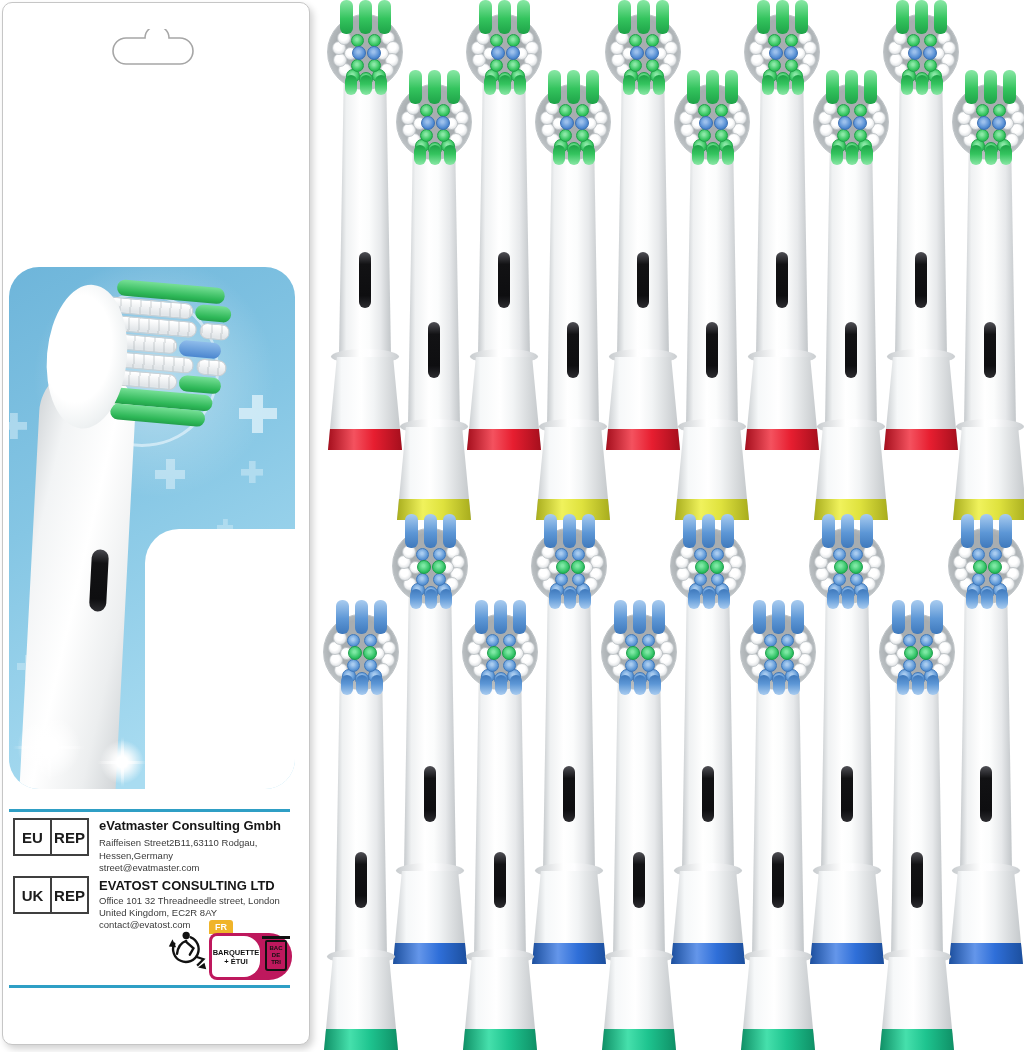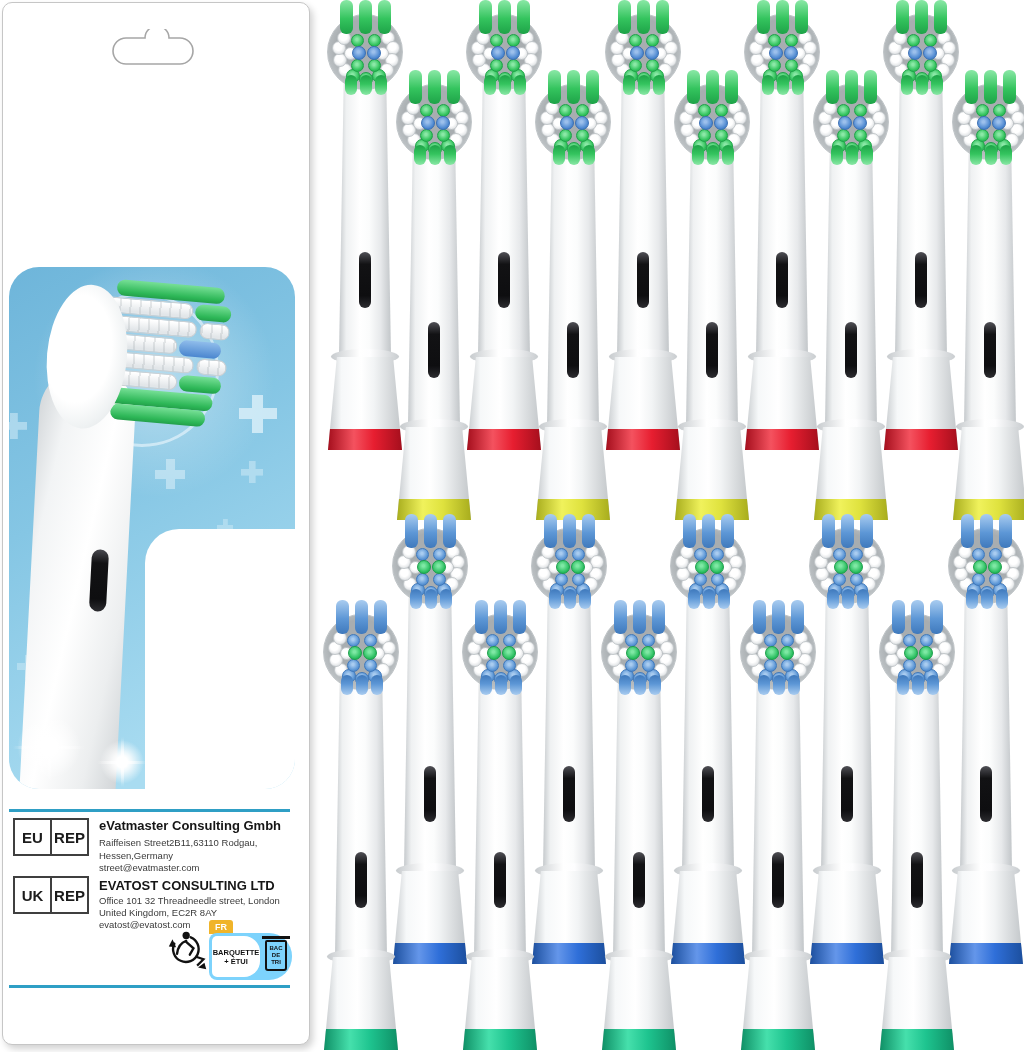--- a/index.html
+++ b/index.html
@@ -73,21 +73,21 @@
     font-weight:700;font-size:15px;color:#1c1c1c;}
   .rep-cell + .rep-cell{border-left:2px solid #3f3f3f;}
   .rep-company{position:absolute;left:96px;font-weight:700;font-size:13px;color:#151515;}
   .rep-line{position:absolute;left:96px;font-size:9.5px;color:#3a3a3a;}
 
   
   .triman{position:absolute;left:164px;top:925px;width:42px;height:46px;}
   .fr-mark{position:absolute;left:206px;top:917px;width:83px;height:61px;font-family:"Liberation Sans",sans-serif;}
   .fr-tab{position:absolute;left:0;top:0;width:24px;height:14px;background:#f0b429;color:#fff;
     font-weight:900;font-size:9px;line-height:14px;text-align:center;border-radius:3px 3px 0 0;}
-  .fr-body{position:absolute;left:0;top:13px;width:83px;height:47px;background:#7dd3fc;
+  .fr-body{position:absolute;left:0;top:13px;width:83px;height:47px;background:#be185d;
     border-radius:8px 23px 23px 8px;}
   .fr-left{position:absolute;left:3px;top:3px;width:48px;height:41px;background:#fff;
     border-radius:5px 16px 16px 5px;display:flex;flex-direction:column;justify-content:center;
     align-items:center;color:#111;font-weight:800;font-size:7.5px;line-height:9px;}
   .fr-bin{position:absolute;right:5px;top:7px;width:22px;height:31px;border:2px solid #111;
     border-radius:2px 2px 3px 3px;box-sizing:border-box;text-align:center;color:#111;
     font-weight:900;font-size:6px;line-height:7px;padding-top:3px;}
   .fr-bin-lid{position:absolute;left:-5px;top:-6px;width:28px;height:3px;background:#111;}
 
   
@@ -171,21 +171,21 @@
     <div class="rep-line" style="top:847px">Hessen,Germany</div>
     <div class="rep-line" style="top:859px">street@evatmaster.com</div>
 
     <div class="rep-box rb-uk">
       <div class="rep-cell">UK</div>
       <div class="rep-cell">REP</div>
     </div>
     <div class="rep-company" style="top:875px">EVATOST CONSULTING LTD</div>
     <div class="rep-line" style="top:892px">Office 101 32 Threadneedle street, London</div>
     <div class="rep-line" style="top:904px">United Kingdom, EC2R 8AY</div>
-    <div class="rep-line" style="top:916px">evatost@evatost.com</div>
+    <div class="rep-line" style="top:916px">contact@evatost.com</div>
 
     <svg class="triman" viewBox="0 0 46 48">
       <circle cx="21" cy="7" r="4" fill="#111"></circle>
       <g fill="none" stroke="#111" stroke-width="2.6" stroke-linecap="round">
         <path d="M21 13 C15 15 12 20 11 27"></path>
         <path d="M21 14 L29 21 L25 28"></path>
         <path d="M8 16 A14 14 0 1 0 26 9"></path>
       </g>
       <polygon points="6,11 10,20 2,19" fill="#111"></polygon>
       <path d="M31 30 l9 3 -7 7" fill="none" stroke="#111" stroke-width="2.4"></path>

